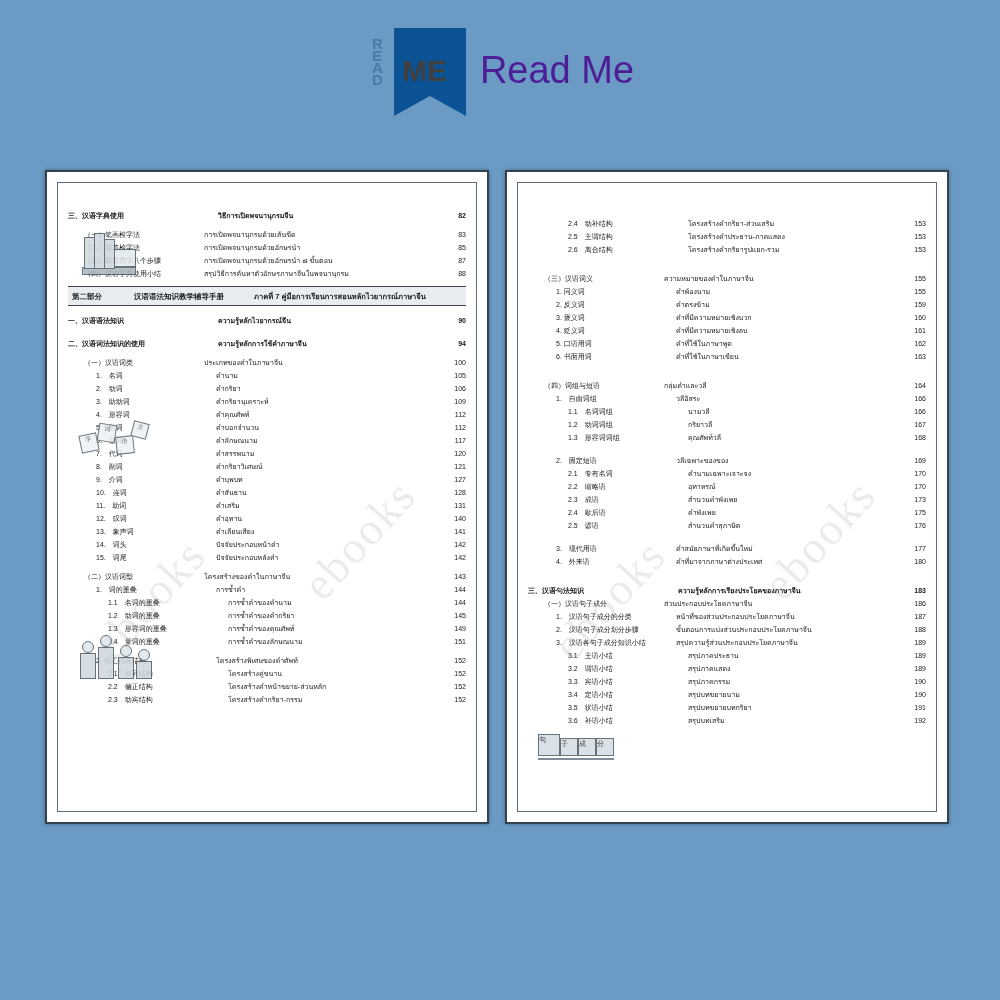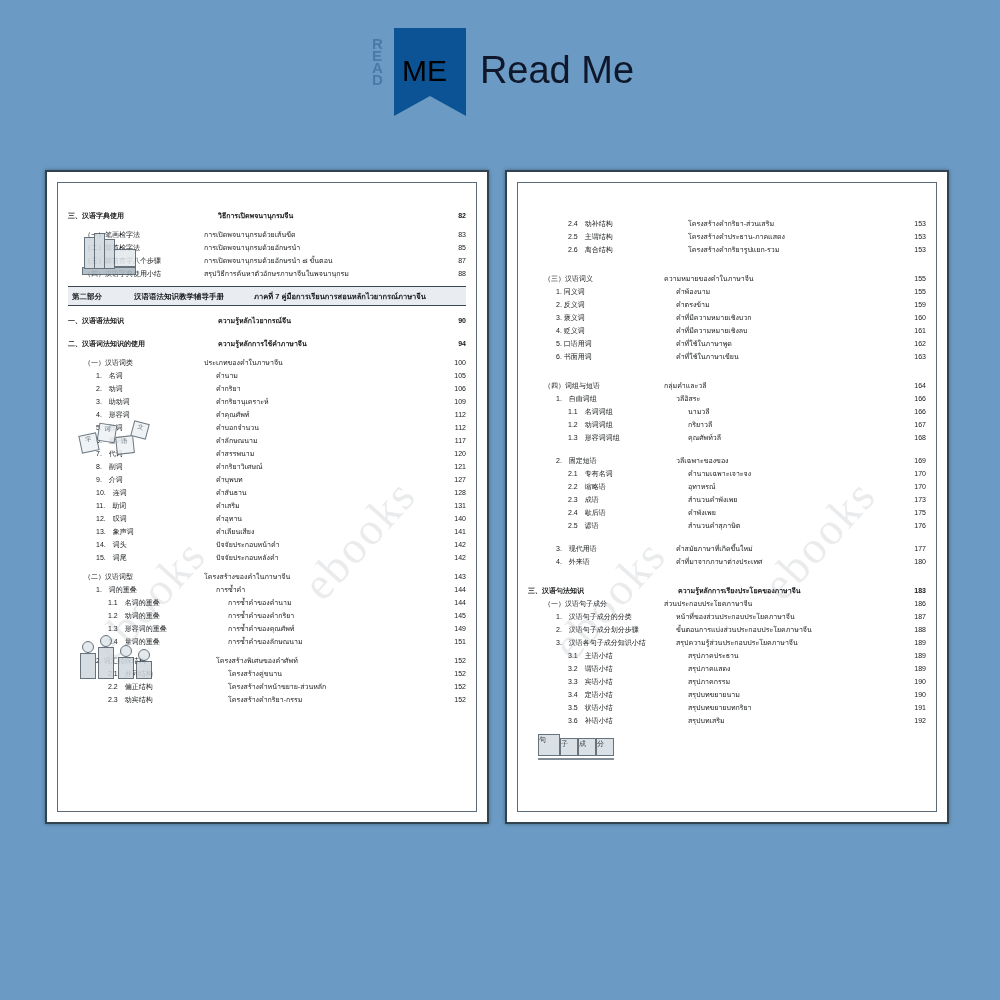--- a/index.html
+++ b/index.html
@@ -25,24 +25,24 @@
     border-bottom:20px solid #6b9bc4;
     top:68px;
   }
   .logo-read{
     position:absolute;left:6px;top:18px;
     font-size:15px;font-weight:bold;color:#4a7aa8;letter-spacing:1px;
   }
   .logo-read span{display:block;line-height:12px;}
   .logo-me{
     position:absolute;left:36px;top:34px;
-    font-size:30px;font-weight:normal;color:#000000;
+    font-size:30px;font-weight:bold;color:#404040;
   }
   .title-text{
-    font-size:38px;color:#0f172a;
+    font-size:38px;color:#4c1d95;
   }
   .paper-area{
     position:relative;
     width:1000px;height:700px;
   }
   .page{
     position:absolute;
     background:#ffffff;
     border:2px solid #33424f;
     box-shadow:0 0 4px rgba(0,0,0,.35);

